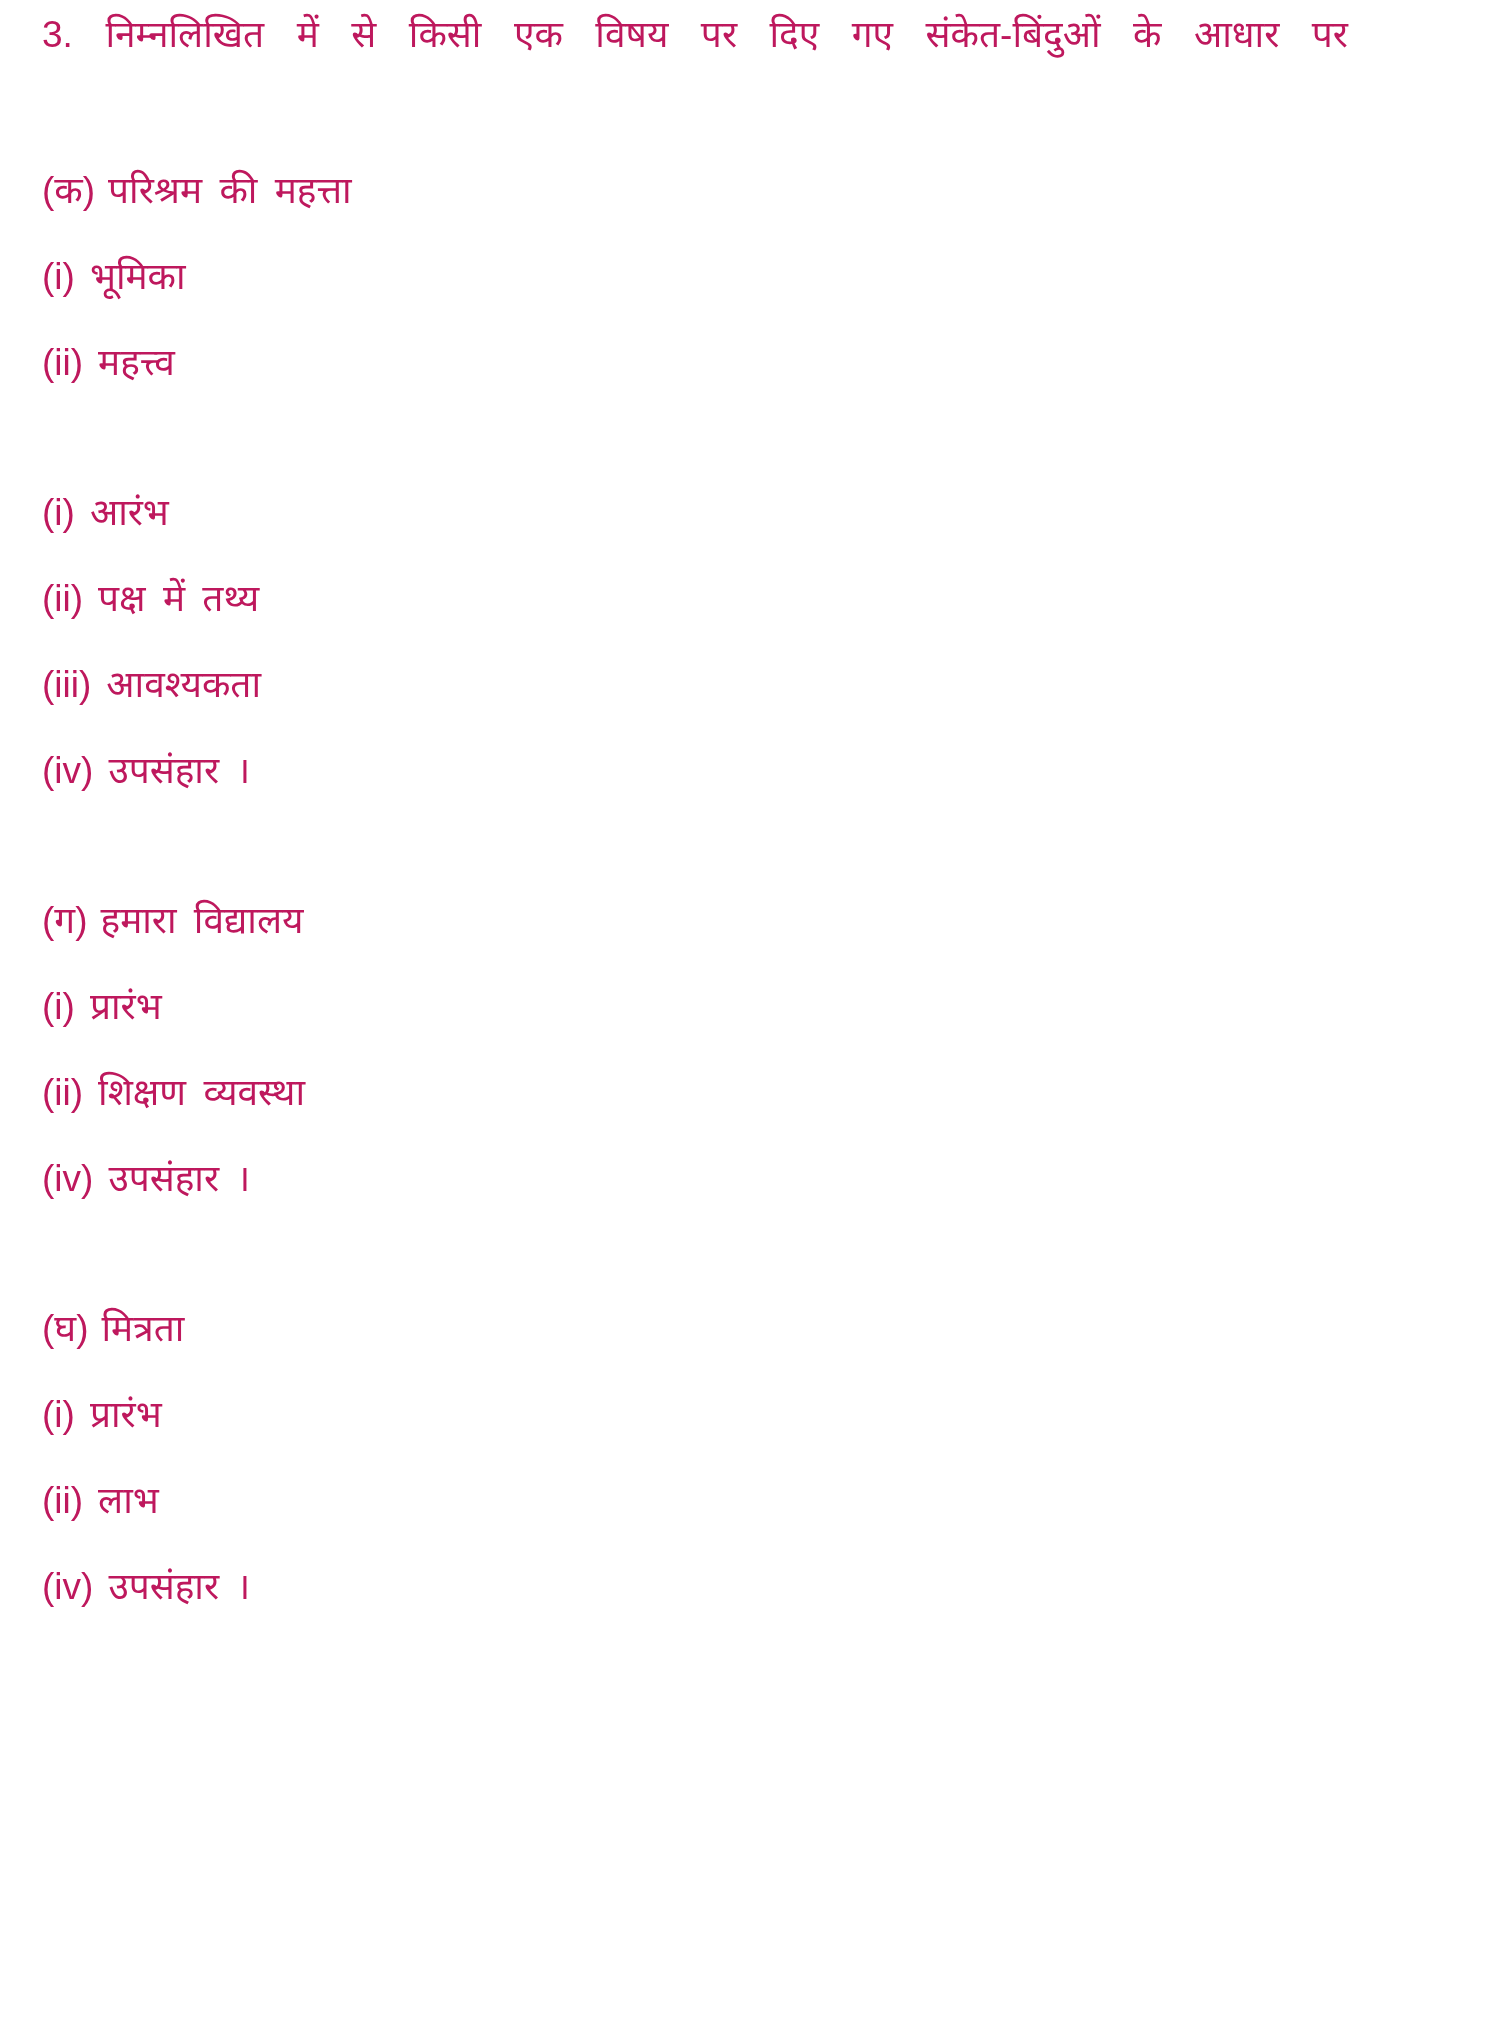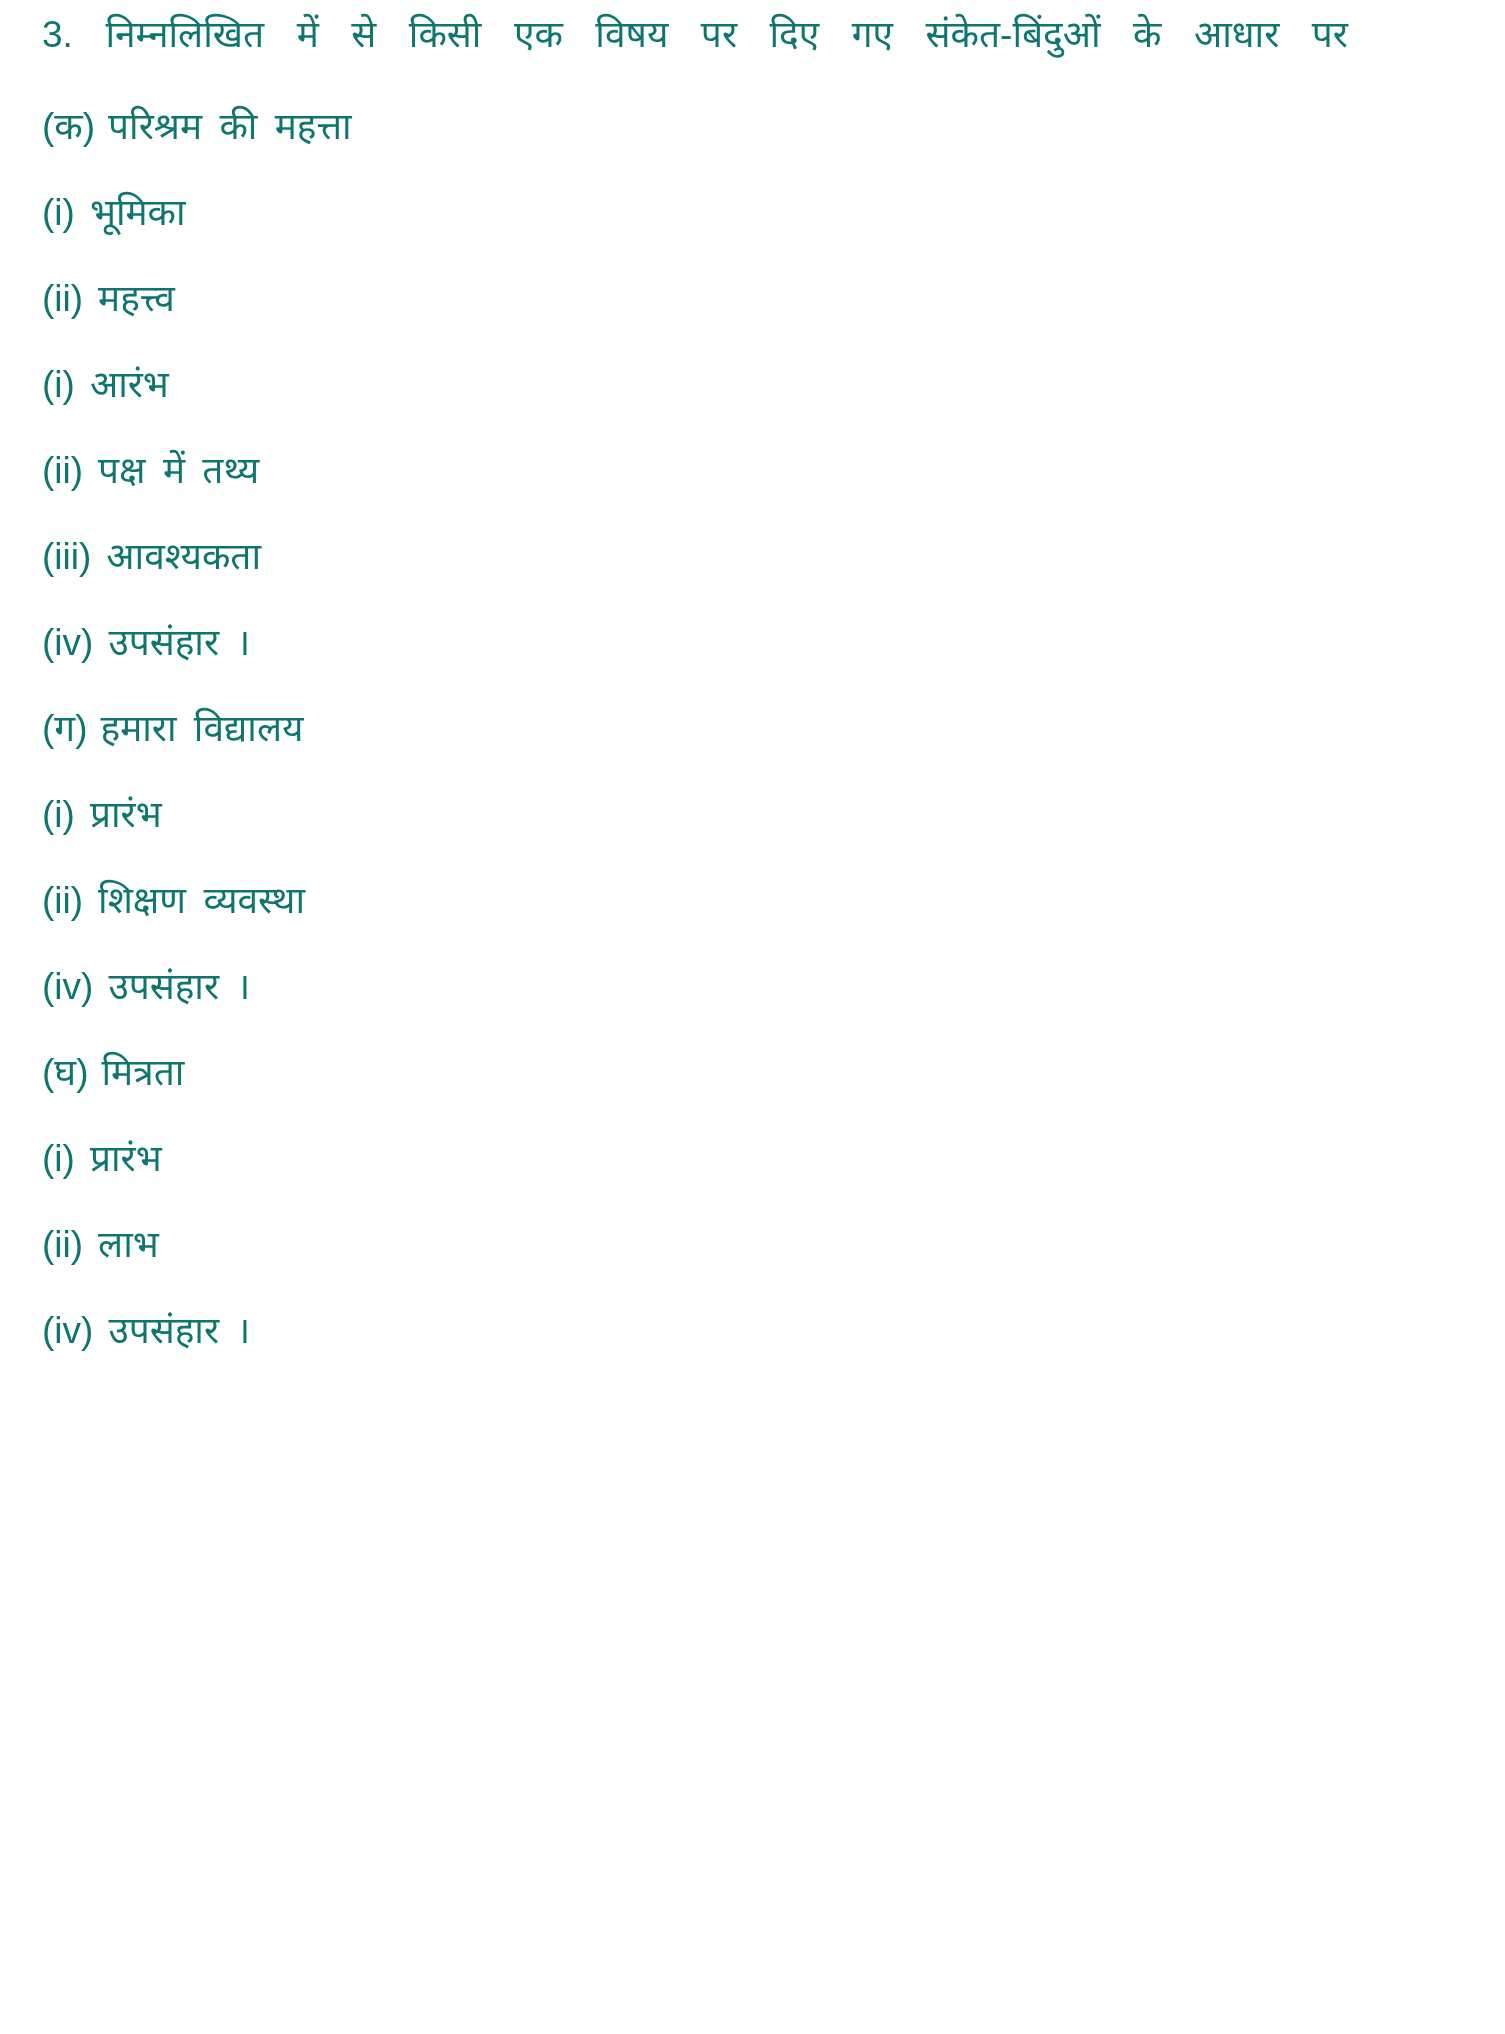--- a/index.html
+++ b/index.html
@@ -7,41 +7,41 @@
     padding: 0;
     background: #ffffff;
   }
   .page {
     position: relative;
     width: 1505px;
     height: 2034px;
     box-sizing: border-box;
     padding: 4px 40px 0 42px;
     background: #ffffff;
-    color: #0f766e;
+    color: #be185d;
     font-family: "Liberation Sans", sans-serif;
     font-size: 37px;
     overflow: hidden;
   }
   .instruction {
     margin: 0 0 20px 0;
   }
   .instruction .iline {
     margin: 0;
     width: 1306px;
     line-height: 62px;
     word-spacing: 6px;
     white-space: normal;
   }
   .iline.justify-full {
     text-align: justify;
     text-align-last: justify;
   }
   .topic {
-    margin-top: 36px;
+    margin-top: 100px;
   }
   .line {
     margin: 0 0 36px 0;
     line-height: 50px;
     word-spacing: 7px;
   }
   .marker {
     display: inline-block;
     margin-right: 15px;
   }

